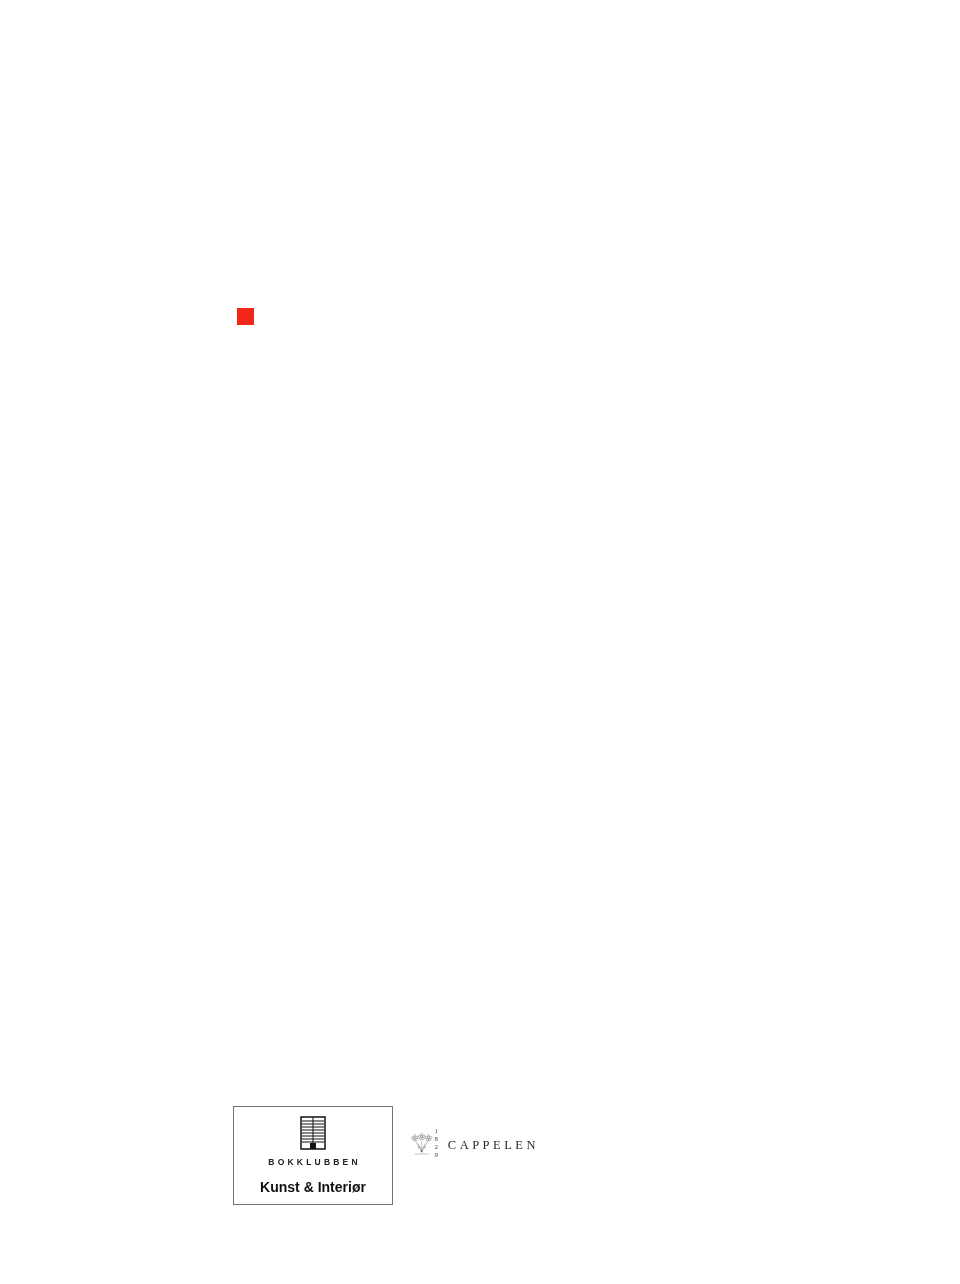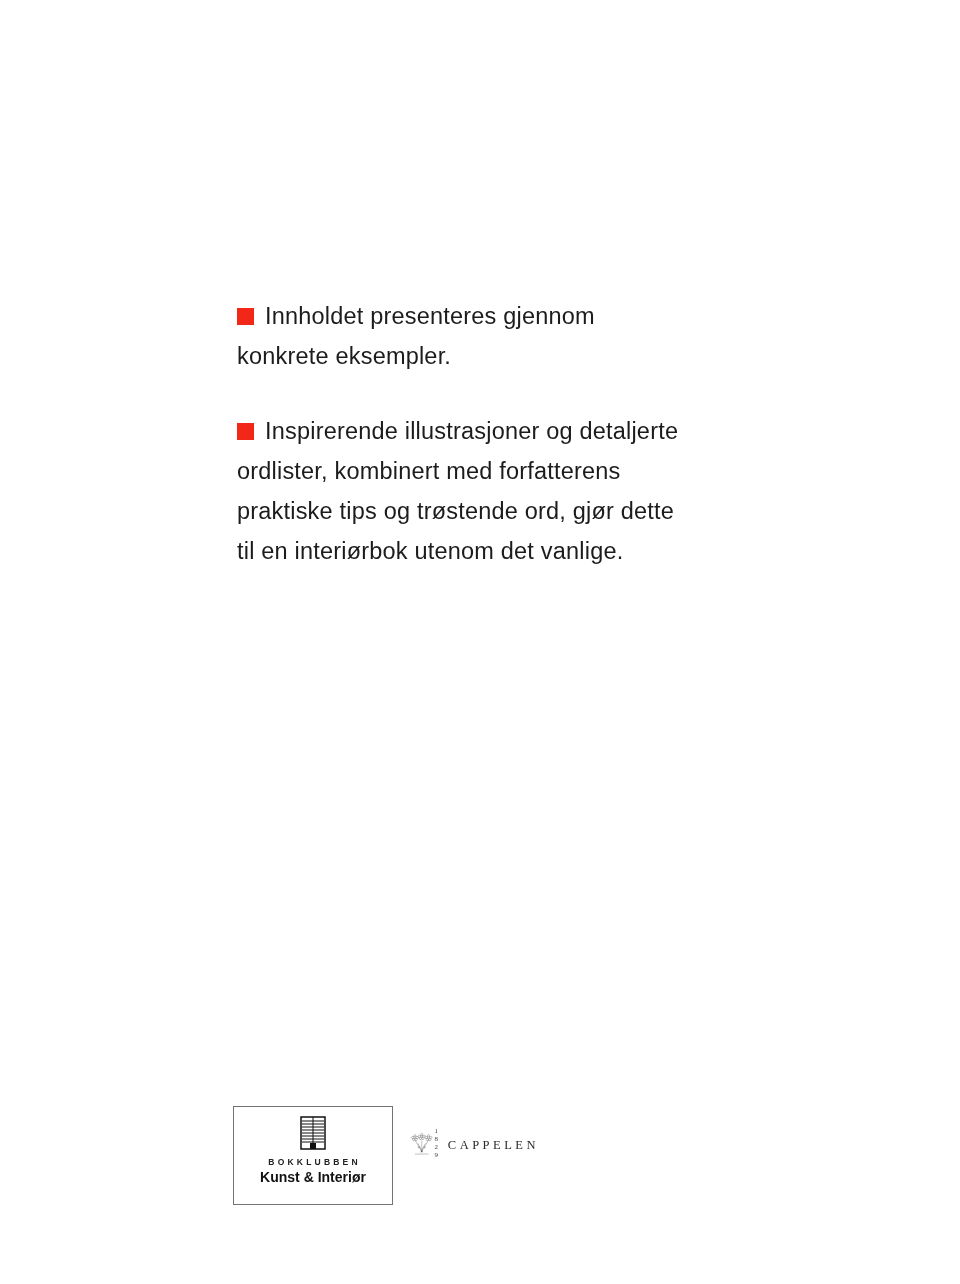--- a/index.html
+++ b/index.html
@@ -60,21 +60,21 @@
   .bk-icon { display: block; }
   .bk-line1 {
     margin-top: 7px;
     font-size: 8.5px;
     letter-spacing: 3.2px;
     font-weight: bold;
     color: #222;
     text-indent: 3.2px;
   }
   .bk-line2 {
-    margin-top: 2px;
+    margin-top: 12px;
     font-size: 14px;
     font-weight: bold;
     color: #111;
   }
   .cappelen {
     position: absolute;
     left: 176px;
     top: 2px;
     width: 130px;
     display: flex;
@@ -100,26 +100,23 @@
 </style>
 </head>
 <body>
 
 <div class="page">
 
   <div class="content">
 
 
     <p class="para">
-      <span class="bullet"></span><span>Innholdet presenteres gjennom konkrete eksempler.</span>
+      <span class="bullet"></span>
     </p>
 
-    <p class="para">
-      <span class="bullet"></span><span>Inspirerende illustrasjoner og detaljerte ordlister, kombinert med forfatterens praktiske tips og trøstende ord, gjør dette til en interiørbok utenom det vanlige.</span>
-    </p>
 
   </div>
 
   <div class="logos">
 
     <div class="bokklubben-box">
       <svg class="bk-icon" width="26" height="34" viewBox="0 0 26 34">
         <rect x="1" y="1" width="24" height="32" fill="#ffffff" stroke="#111" stroke-width="1.5"></rect>
         <g stroke="#111" stroke-width="1">
           <line x1="2" y1="5" x2="24" y2="5"></line>

